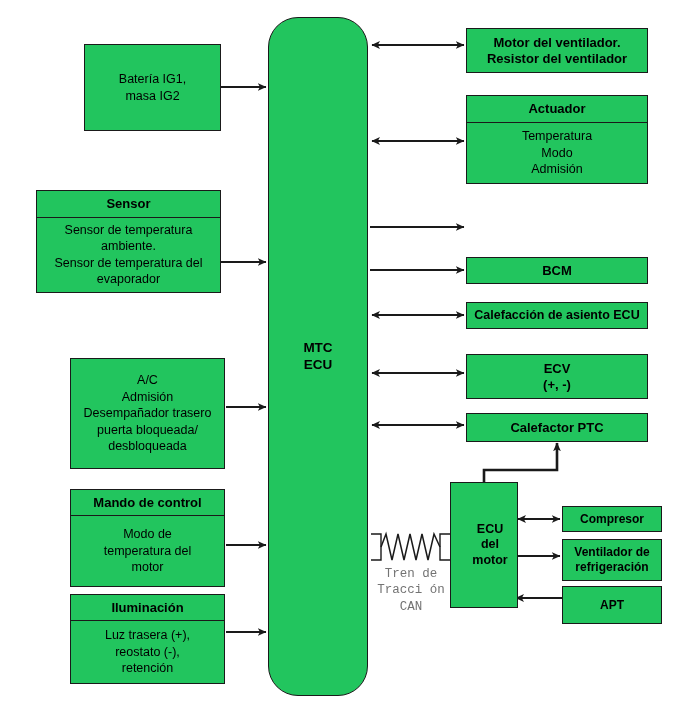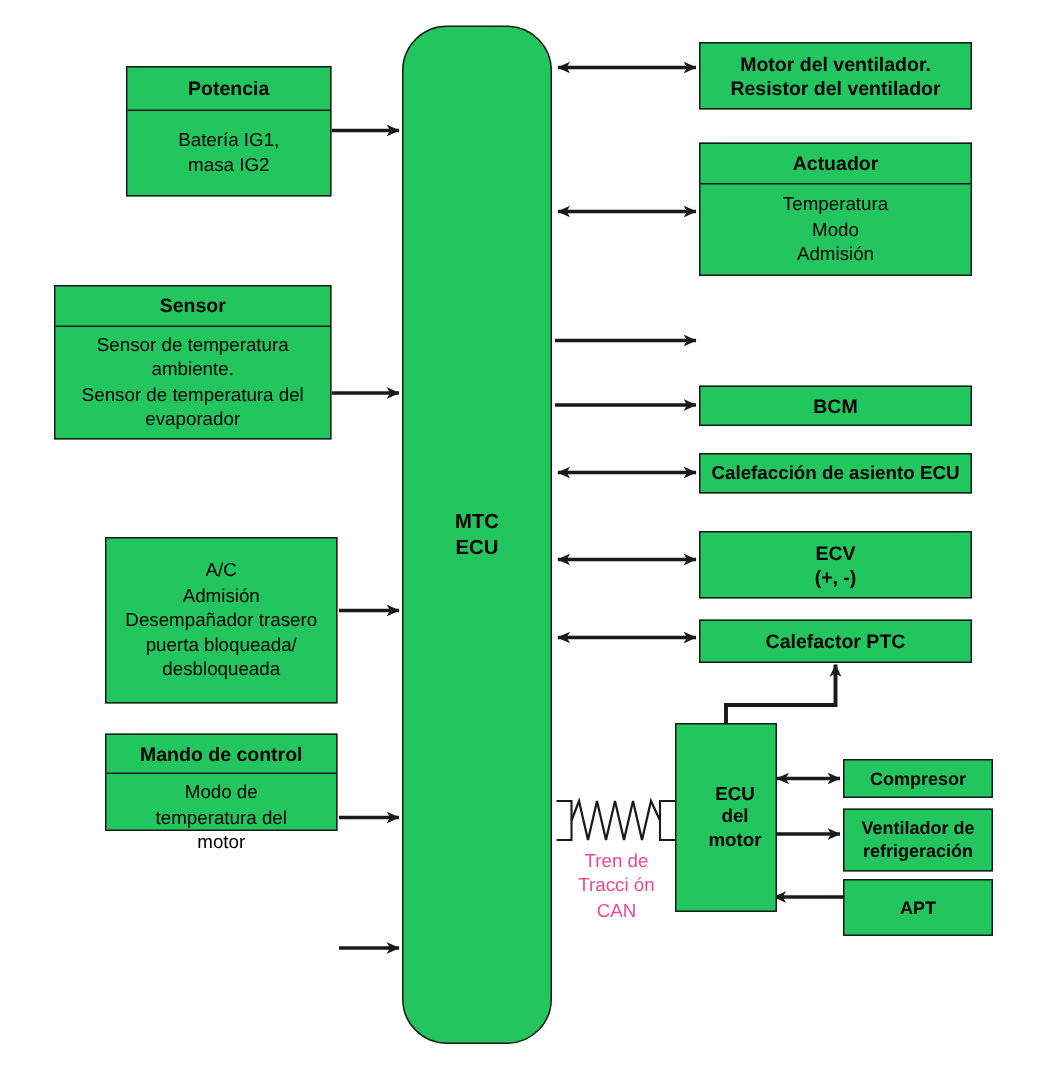--- a/index.html
+++ b/index.html
@@ -72,23 +72,23 @@
     align-items: center;
     justify-content: center;
   }
   .box.centerlabel .body {
     font-weight: bold;
     font-size: 13.5px;
     line-height: 1.25;
   }
   .freetext {
     position: absolute;
-    font-family: Liberation Sans, sans-serif;
+    font-family: Liberation Mono, monospace;
     font-size: 12.5px;
-    color: #ec4899;
+    color: #737373;
     text-align: center;
     line-height: 1.3;
     white-space: pre-line;
     z-index: 2;
   }
 </style>
 </head>
 <body>
 
 <div id="diagram">
@@ -139,48 +139,53 @@
       <line x1="516" y1="598" x2="562" y2="598" marker-start="url(#ahs)"></line>
     </g>
   </svg>
 
   <div class="box centerlabel" style="left:268px; top:17px; width:100px; height:679px;border-radius:30px;">
     <div class="body">MTC
 ECU</div>
   </div>
 
   <div class="box" style="left:84px; top:44px; width:137px; height:87px;">
-    <div class="hdr" style="height:29px;">Potencia</div>
     <div class="body">Batería IG1,
 masa IG2</div>
   </div>
 
   <div class="box" style="left:36px; top:190px; width:185px; height:103px;">
     <div class="hdr" style="height:27px;">Sensor</div>
     <div class="body">Sensor de temperatura
 ambiente.
 Sensor de temperatura del
 evaporador</div>
   </div>
 
   <div class="box" style="left:70px; top:358px; width:155px; height:111px;">
     <div class="body">A/C
 Admisión
 Desempañador trasero
 puerta bloqueada/
 desbloqueada</div>
   </div>
 
-  <div class="box" style="left:70px; top:489px; width:155px; height:65px;">
+  <div class="box" style="left:70px; top:489px; width:155px; height:98px;justify-content:flex-end;">
     <div class="hdr" style="height:26px;">Mando de control</div>
     <div class="body">Modo de
 temperatura del
 motor</div>
   </div>
 
+  <div class="box" style="left:70px; top:594px; width:155px; height:90px;">
+    <div class="hdr" style="height:26px;">Iluminación</div>
+    <div class="body">Luz trasera (+),
+reostato (-),
+retención</div>
+  </div>
 
   <div class="box solo" style="left:466px; top:28px; width:182px; height:45px;">
     <div class="body">Motor del ventilador.
 Resistor del ventilador</div>
   </div>
 
   <div class="box" style="left:466px; top:95px; width:182px; height:89px;">
     <div class="hdr" style="height:27px;">Actuador</div>
     <div class="body">Temperatura
 Modo

